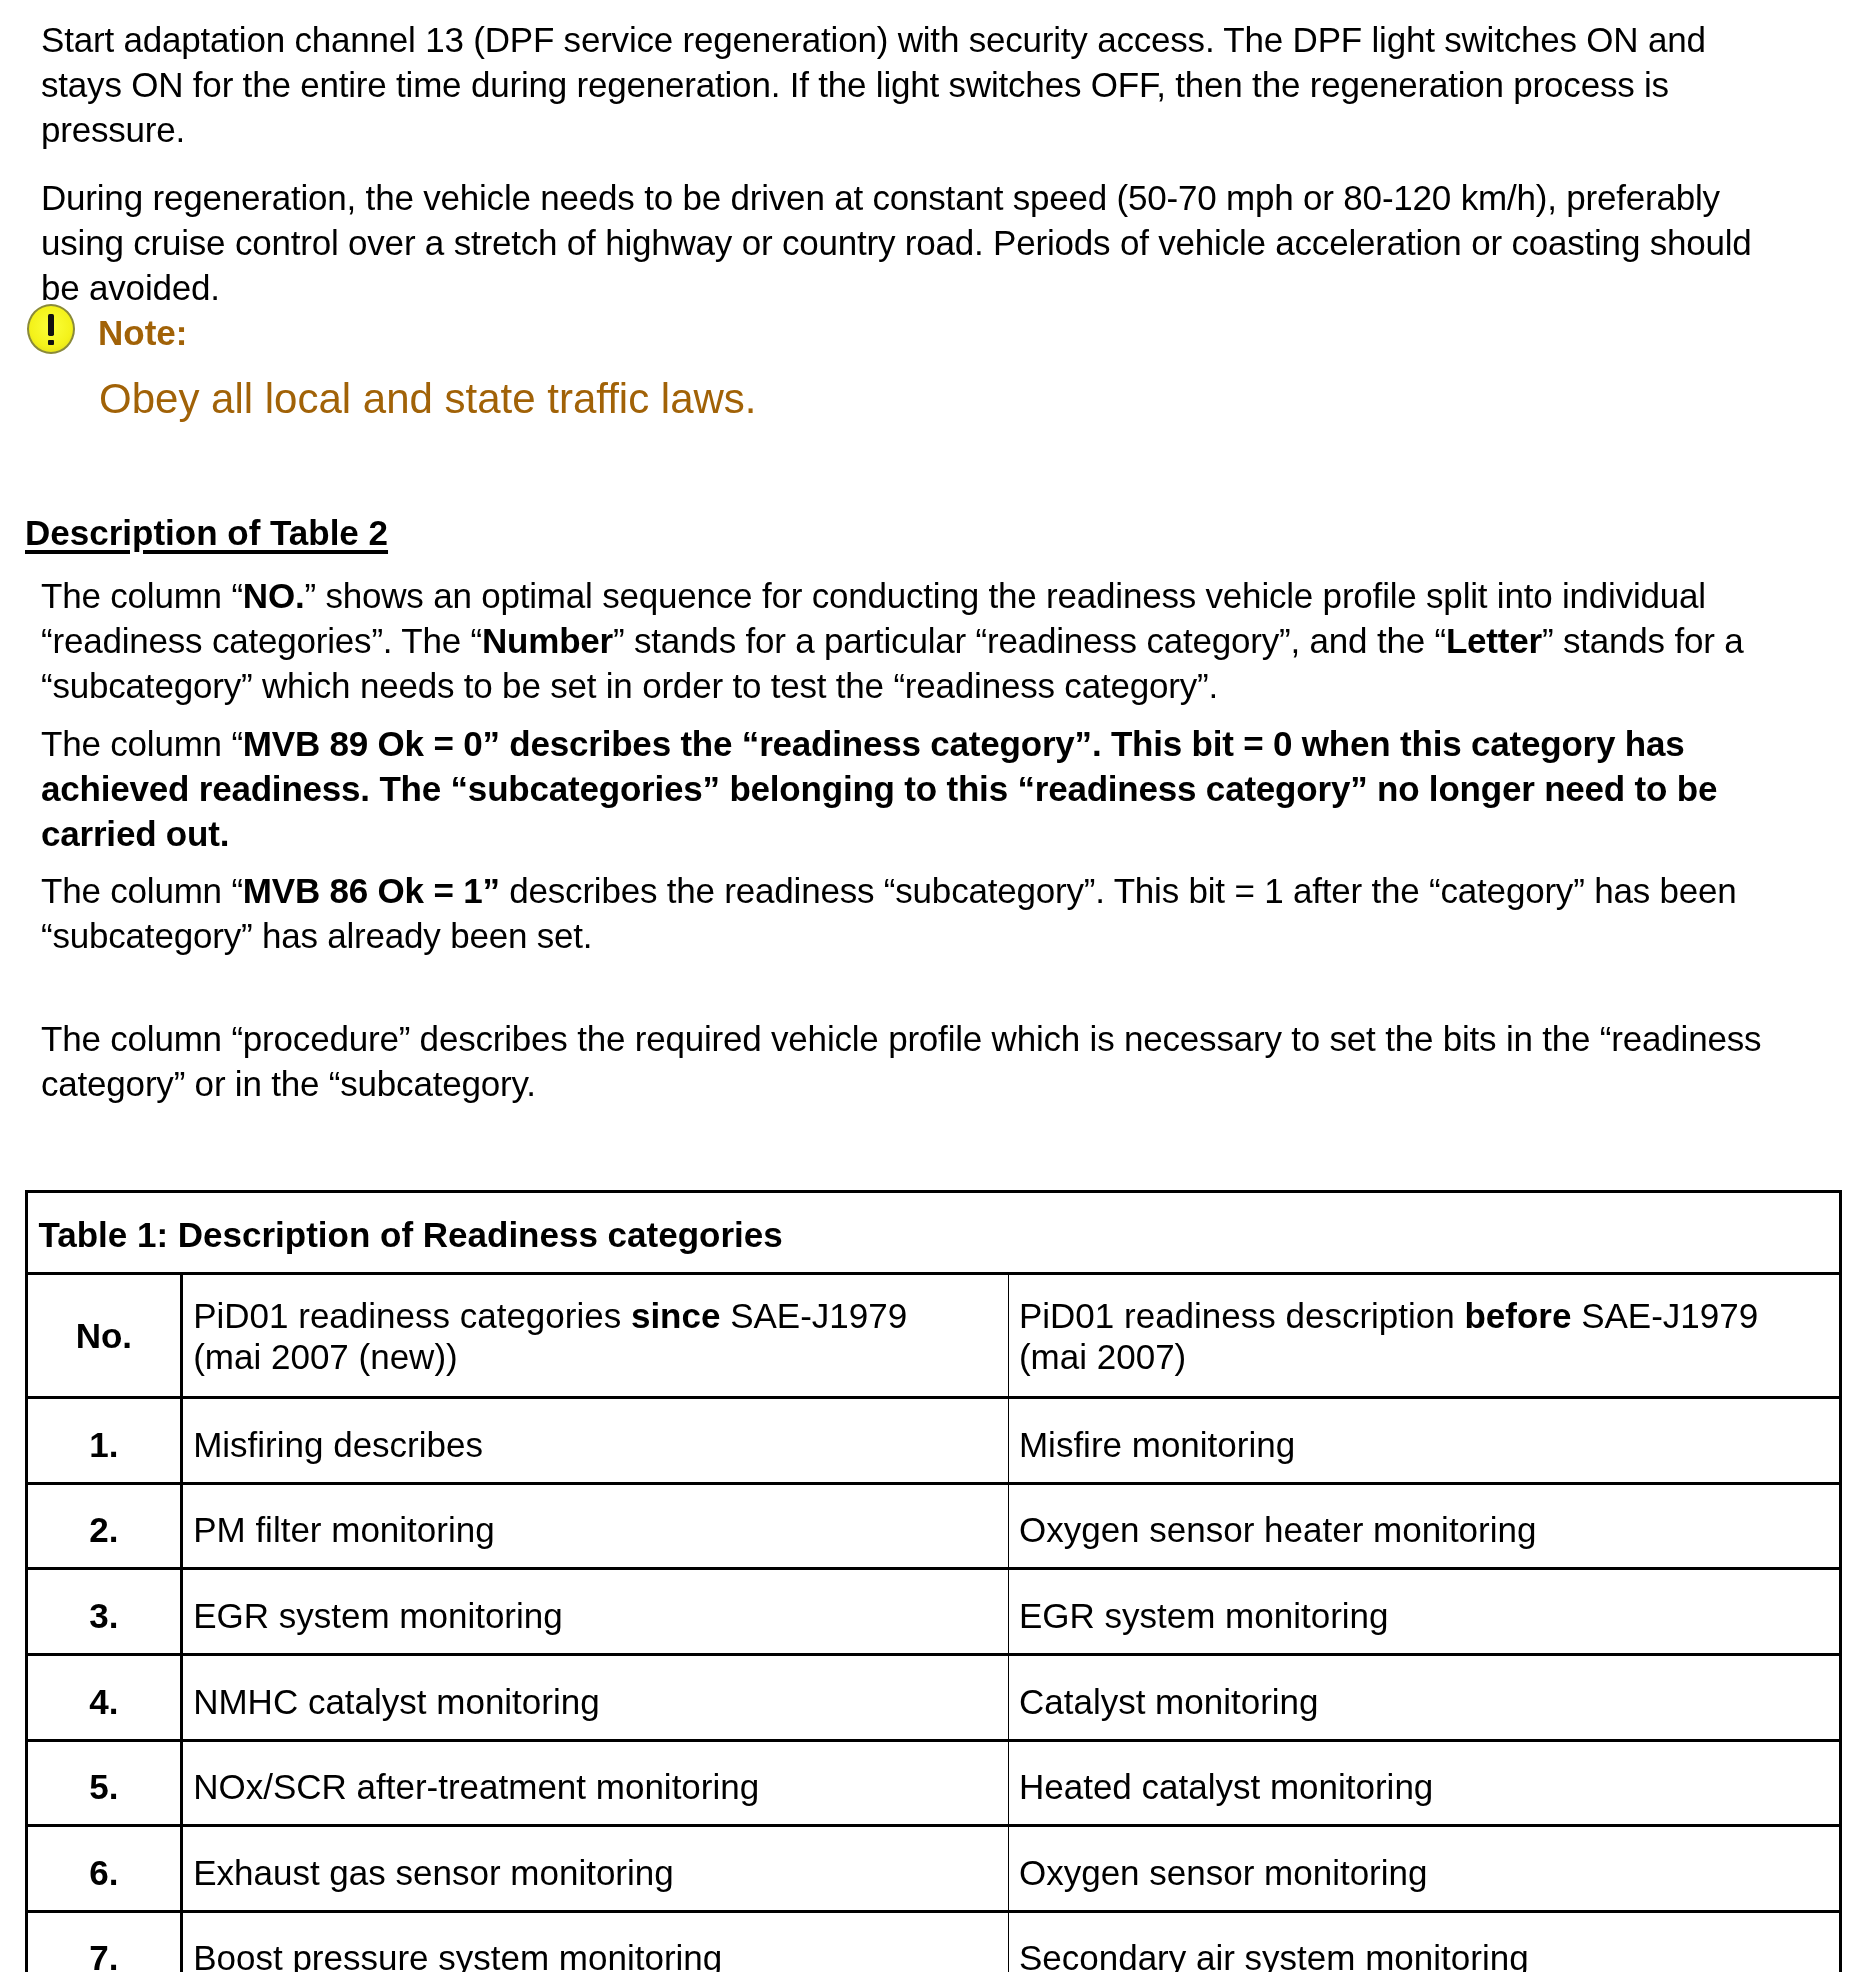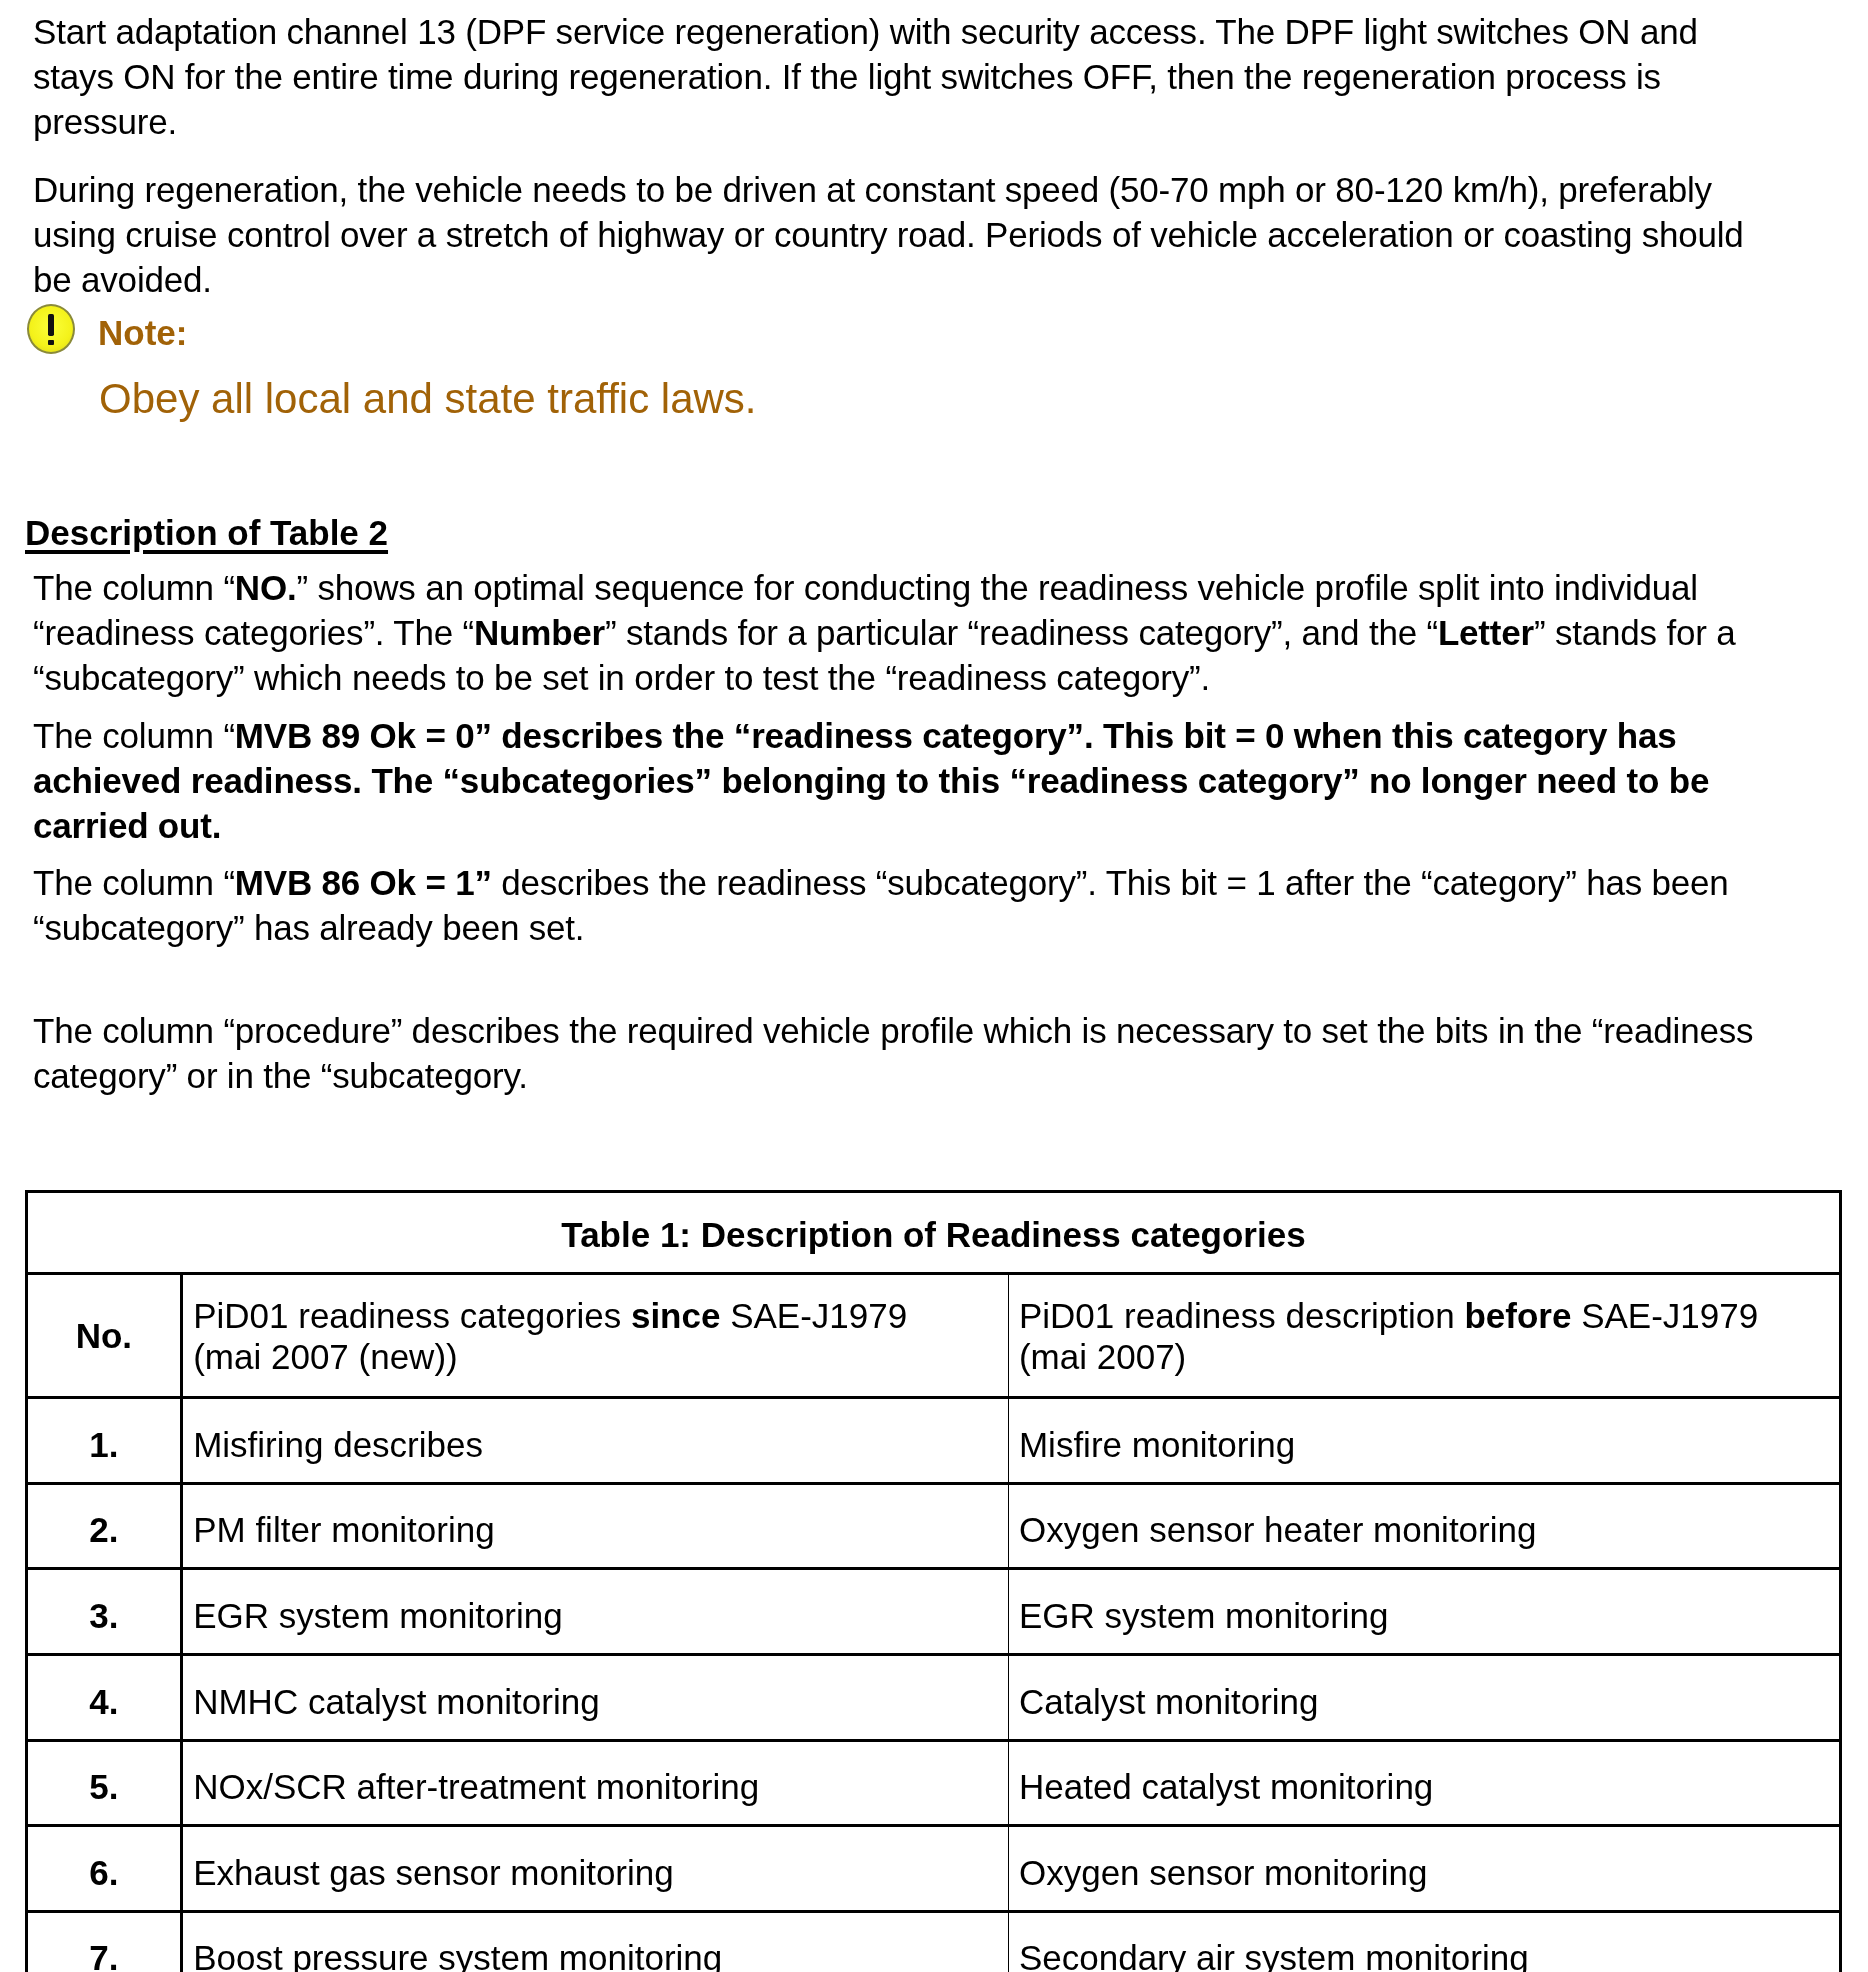--- a/index.html
+++ b/index.html
@@ -3,21 +3,21 @@
 <meta charset="utf-8">
 <style>
   html, body { margin: 0; padding: 0; background: #ffffff; }
   body {
     width: 1869px; height: 1972px; position: relative; overflow: hidden;
     font-family: "Liberation Sans", "DejaVu Sans", sans-serif;
     color: #000000;
   }
   .para {
     position: absolute; left: 25px; width: 1825px;
-    font-size: 35px; line-height: 45px; margin: 8px;
+    font-size: 35px; line-height: 45px; margin: 16px;
     letter-spacing: -0.2px;
   }
   .bold { font-weight: bold; }
   .red { color: #a16207; }
   .note-icon {
     position: absolute; left: 27px; top: 304px;
     width: 48px; height: 50px; border-radius: 50%;
     background: radial-gradient(circle at 50% 45%, #fbff3a 0%, #f4f21a 60%, #d8d21a 100%);
     border: 2.6px solid #8a8a3a;
     box-sizing: border-box;
@@ -47,21 +47,21 @@
   .tbl {
     position: absolute; left: 25px; top: 1190px;
     width: 1817px; border-collapse: collapse;
     font-size: 35px;
   }
   .tbl td, .tbl th {
     border: 3.5px solid #000; padding: 0 10.4px; vertical-align: middle;
     font-weight: normal; text-align: left;
   }
   .tbl .title-cell {
-    height: 74px; text-align: center; font-weight: bold;
+    height: 74px; text-align: left; font-weight: bold;
     padding-top: 5.2px;
   }
   .tbl .no-col { width: 131px; text-align: center; font-weight: bold; }
   .tbl .c1 { width: 804px; border-left-width: 1.7px; border-right-width: 1.7px; margin-left: 16px; }
   .tbl .c2 { border-left-width: 1.7px; }
   .tbl .hdr td { height: 121px; line-height: 41px; }
   .tbl .row td { height: 74px; padding-top: 8.6px; }
 </style>
 </head>
 <body>

